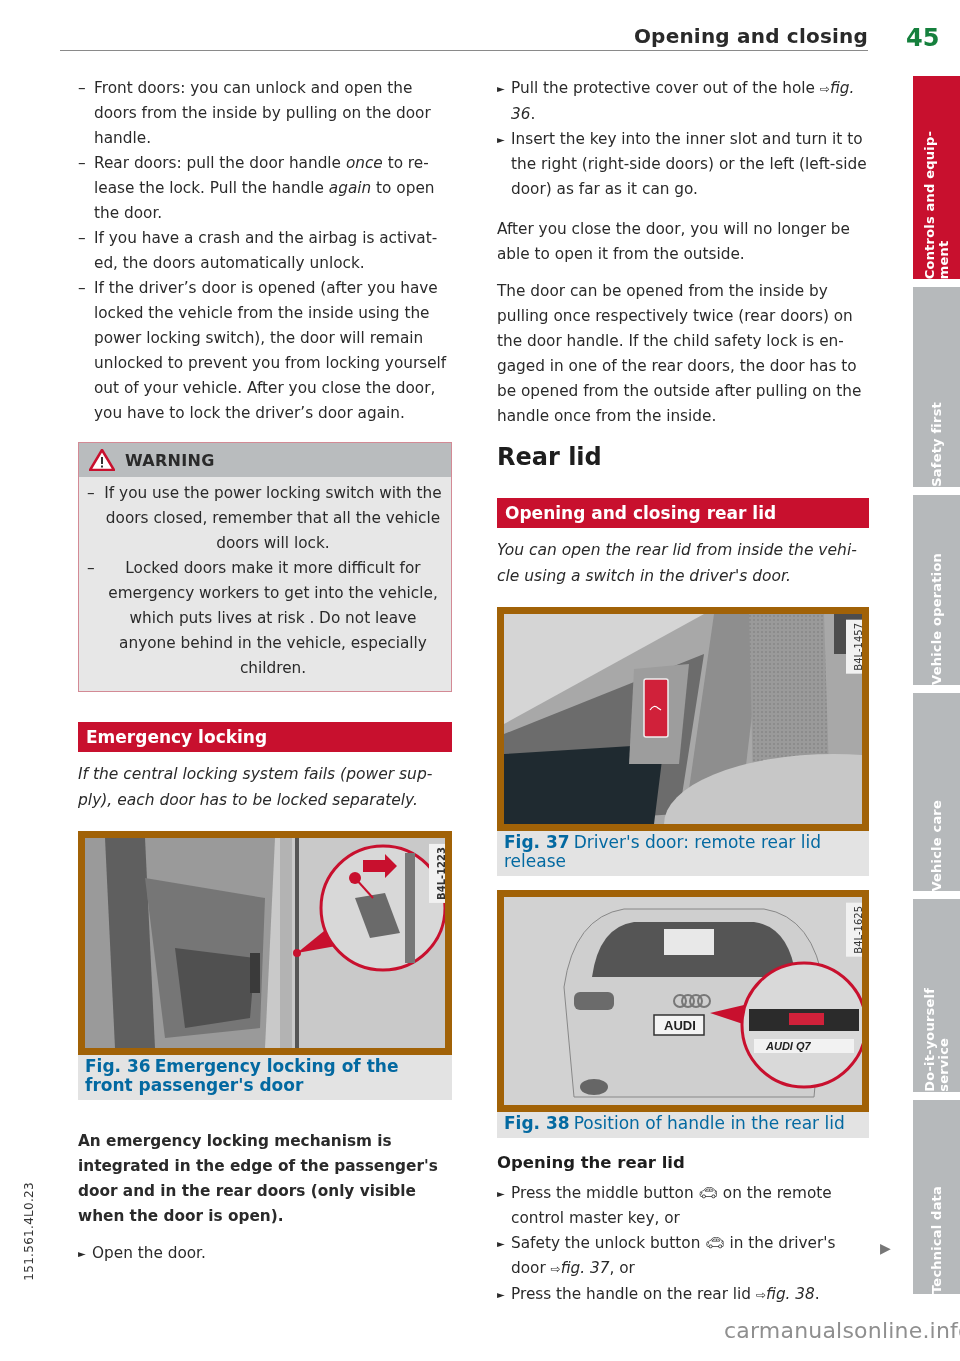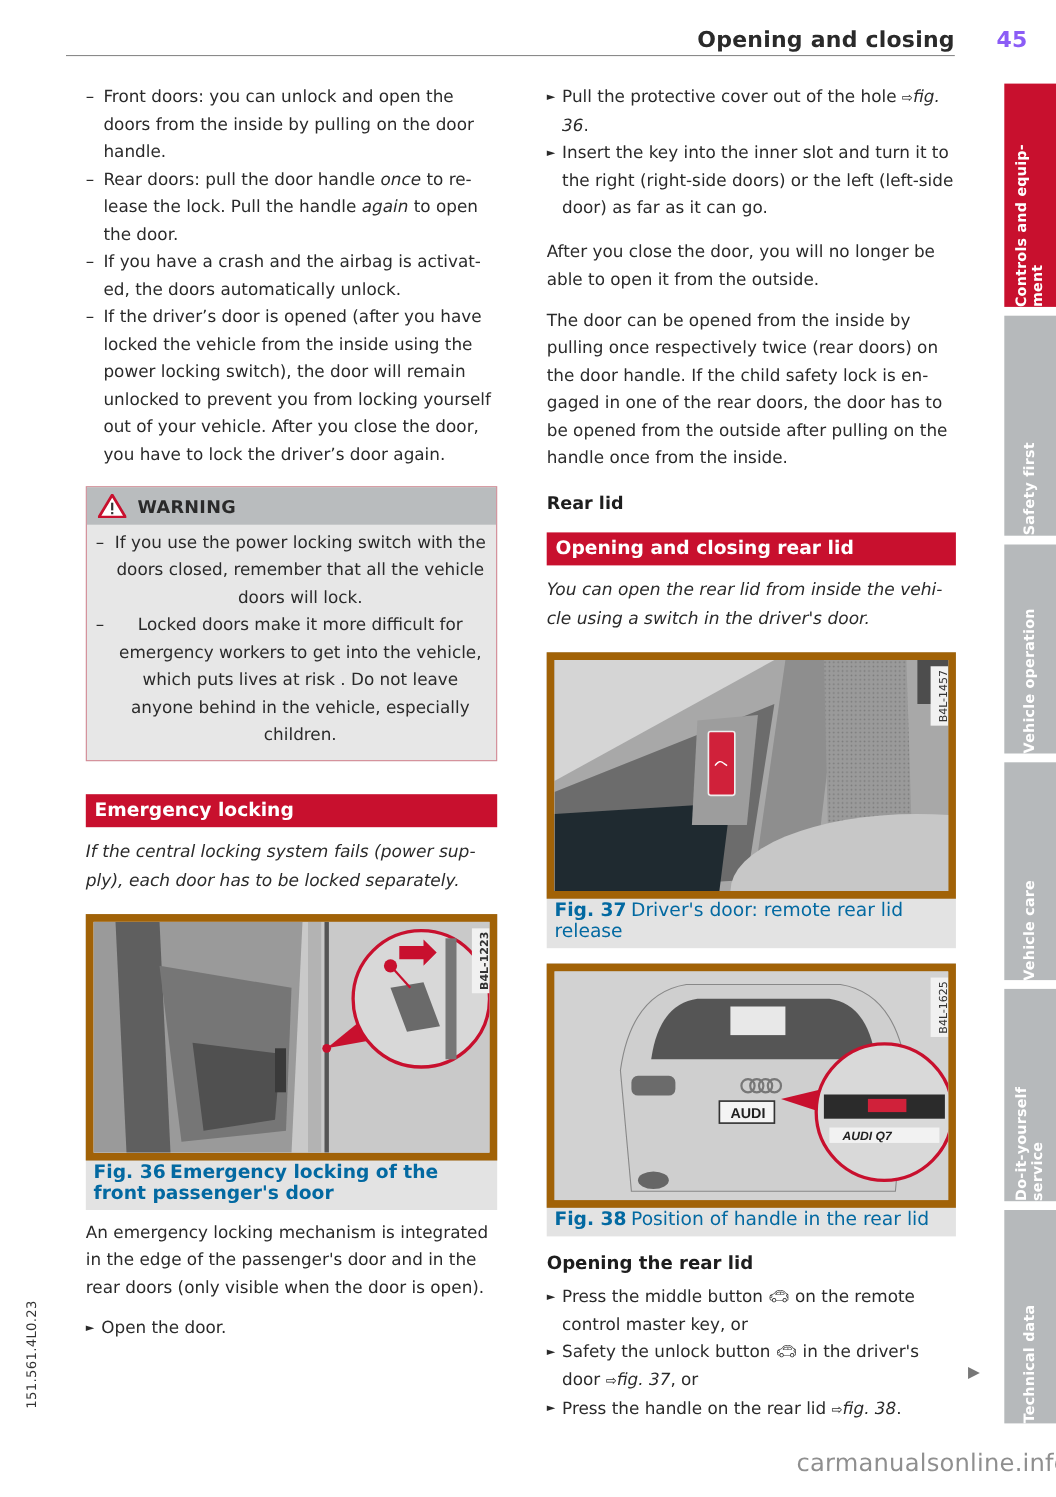--- a/index.html
+++ b/index.html
@@ -3,21 +3,21 @@
 <meta charset="utf-8">
 <style>
   html, body { margin: 0; padding: 0; background: #ffffff; }
   body {
     width: 960px; height: 1361px; position: relative; overflow: hidden;
     font-family: "DejaVu Sans", sans-serif; color: #2a2a2a;
   }
   .page-header { position: absolute; left: 60px; top: 20px; width: 808px; height: 32px; }
   .header-rule { position: absolute; left: 0; right: 0; top: 30px; height: 1px; background: #8a8a8a; }
   .header-title { position: absolute; right: 0; top: 4px; font-size: 20px; font-weight: bold; color: #2a2a2a; letter-spacing: 0.2px; }
-  .page-number { position: absolute; left: 906px; top: 24px; font-size: 20px; font-weight: bold; color: #8b5cf6; }
+  .page-number { position: absolute; left: 906px; top: 24px; font-size: 24px; font-weight: bold; color: #15803d; }
 
   .col { position: absolute; top: 76px; font-size: 15.3px; line-height: 25px; }
   .col-left { left: 78px; width: 374px; }
   .col-right { left: 497px; width: 372px; }
 
   .dash-list { list-style: none; margin: 0; padding: 0; }
   .dash-list li { position: relative; padding-left: 16px; }
   .dash-list li::before { content: "\2013"; position: absolute; left: 0; top: 0; }
 
   .arrow-list { list-style: none; margin: 0; padding: 0; }
@@ -46,21 +46,21 @@
   .figure { background: #e3e3e3; margin-top: 18px; }
   .figure-img { position: relative; border: 7px solid #a16207; background: #cfcfcf; overflow: hidden; }
   .fig-code {
     position: absolute; right: 0; top: 6px; width: 16px; background: #f1f1f1;
     writing-mode: vertical-rl; transform: rotate(180deg); font-size: 10px; color: #333;
     padding: 3px 0; text-align: center;
   }
   .figure-caption { font-size: 17px; line-height: 19px; padding: 2px 7px 5px 7px; color: #0369a1; }
   .figure-caption b { margin-right: 4px; }
 
-  .h-rear-lid { font-size: 16px; font-weight: bold; margin-top: 16px; margin-bottom: 14px; color: #1e1e1e; }
+  .h-rear-lid { font-size: 24px; font-weight: bold; margin-top: 16px; margin-bottom: 28px; color: #1e1e1e; }
   .h-sub { font-size: 16.5px; font-weight: bold; margin-top: 12px; margin-bottom: 6px; color: #1e1e1e; }
 
   .ref { font-style: italic; }
   .ref-arrow { font-size: 12px; font-style: normal; }
 
   .sidebar { position: absolute; left: 913px; width: 47px; }
   .tab {
     position: absolute; left: 0; width: 47px; background: #b6b9bb; color: #ffffff;
     display: flex; align-items: flex-end; justify-content: center;
   }
@@ -132,21 +132,21 @@
         <polygon points="270,60 300,55 315,95 285,100" fill="#6a6a6a"></polygon>
         <circle cx="270" cy="40" r="6" fill="#c8102e"></circle>
         <line x1="270" y1="40" x2="288" y2="60" stroke="#c8102e" stroke-width="2"></line>
         <polygon points="278,22 300,22 300,16 312,28 300,40 300,34 278,34" fill="#c8102e"></polygon>
       </svg>
       <div class="fig-code">B4L-1223</div>
     </div>
     <div class="figure-caption"><b>Fig. 36</b><span>Emergency locking of the front passenger's door</span></div>
   </div>
 
-  <p class="para" style="margin-top:8px;">An emergency locking mechanism is integrat­ed in the edge of the passenger's door and in the rear doors (only visible when the door is open).</p>
+  <p class="para" style="margin-top:29px;font-weight:bold;">An emergency locking mechanism is integrat­ed in the edge of the passenger's door and in the rear doors (only visible when the door is open).</p>
   <ul class="arrow-list" style="margin-top:12px;">
     <li><span class="tri">►</span><span>Open the door.</span></li>
   </ul>
 </div>
 
 <div class="col col-right">
   <ul class="arrow-list">
     <li><span class="tri">►</span><span>Pull the protective cover out of the hole </span><span class="ref"><span class="ref-arrow">⇨</span><span>fig. 36</span></span><span>.</span></li>
     <li><span class="tri">►</span><span>Insert the key into the inner slot and turn it to the right (right-side doors) or the left (left-side door) as far as it can go.</span></li>
   </ul>

